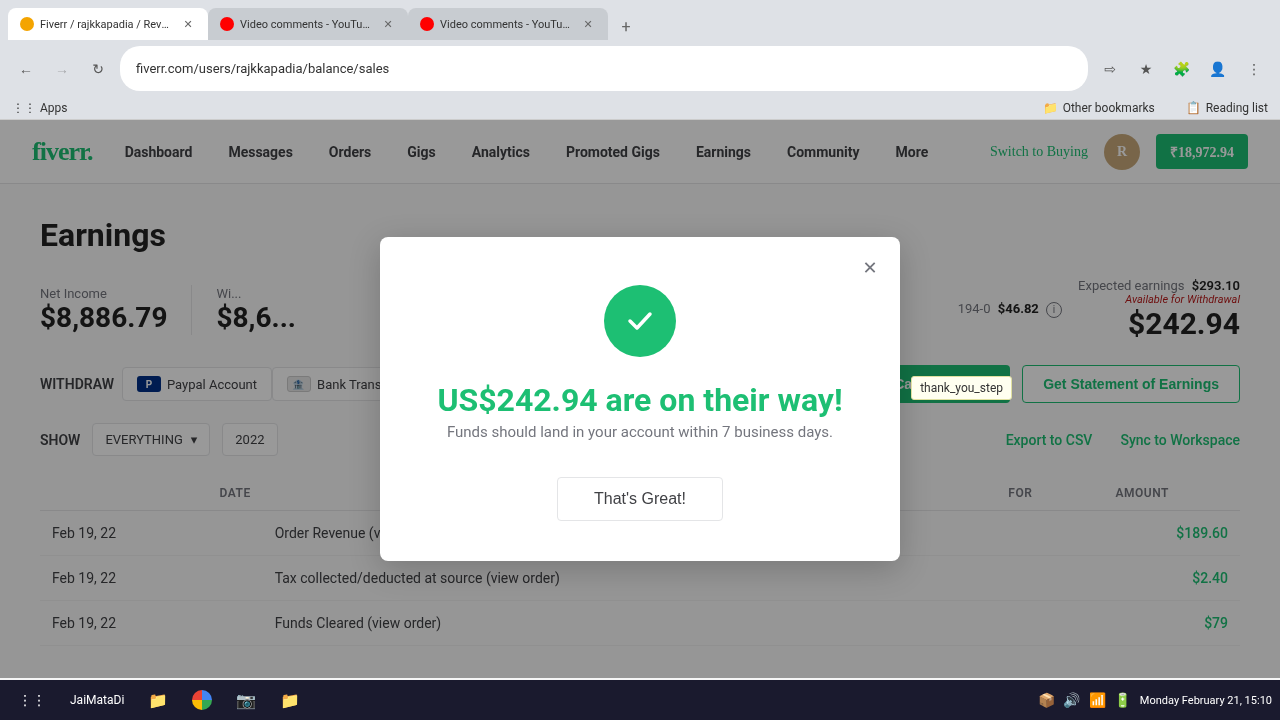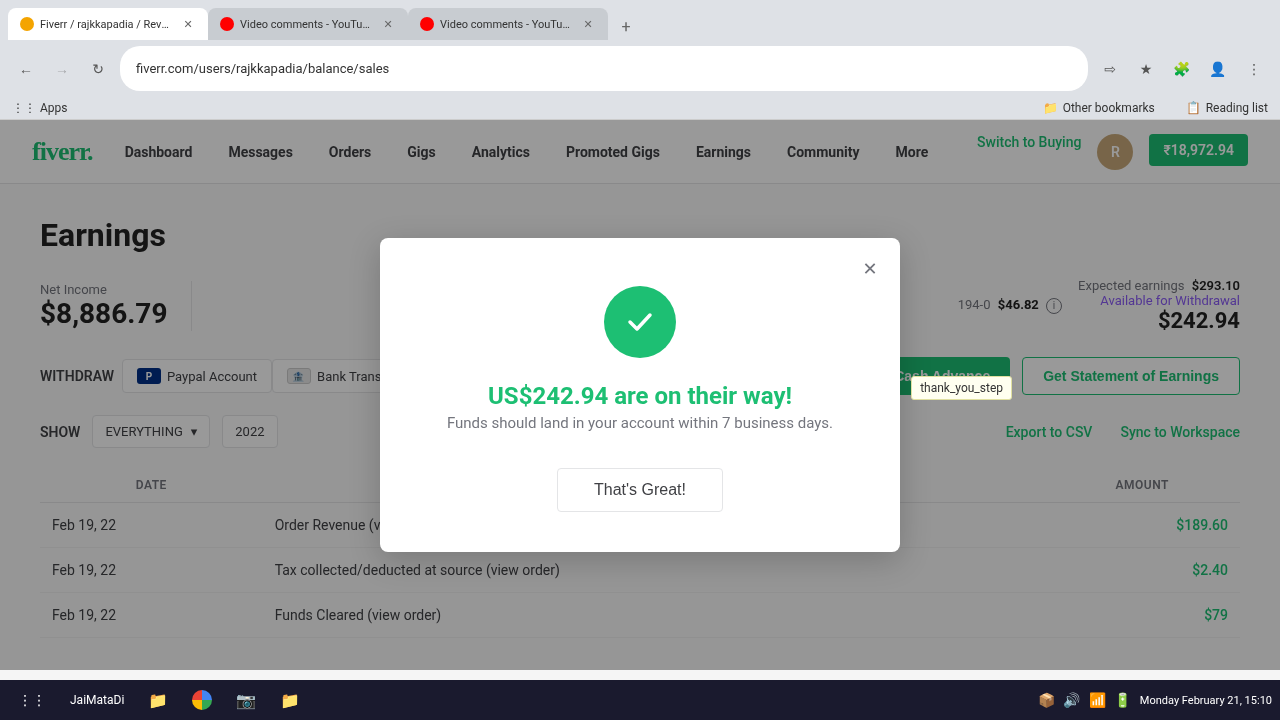--- a/index.html
+++ b/index.html
@@ -22,39 +22,39 @@
     .bookmark-item { display: flex; align-items: center; gap: 4px; cursor: pointer; }
 
     
     .page { background: #fff; width: 100%; position: relative; }
 
     
     .fiverr-nav { display: flex; align-items: center; padding: 0 32px; height: 64px; border-bottom: 1px solid #e4e5e7; background: #fff; gap: 32px; }
     .fiverr-logo { font-size: 26px; font-weight: 700; color: #1dbf73; font-family: serif; letter-spacing: -1px; }
     .nav-links { display: flex; gap: 36px; align-items: center; flex: 1; font-weight: bold; }
     .nav-link { font-size: 14px; color: #404145; cursor: pointer; text-decoration: none; }
-    .nav-right { display: flex; align-items: flex-start; gap: 16px; margin-left: auto; }
+    .nav-right { display: flex; align-items: center; gap: 16px; margin-left: auto; font-family: Liberation Serif, serif; }
     .switch-btn { font-size: 14px; color: #1dbf73; font-weight: 500; cursor: pointer; }
     .user-avatar { width: 36px; height: 36px; border-radius: 50%; background: #c8a97a; display: flex; align-items: center; justify-content: center; font-size: 14px; font-weight: 600; color: #fff; cursor: pointer; overflow: hidden; }
     .balance-btn { background: #1dbf73; color: #fff; padding: 8px 14px; border-radius: 4px; font-size: 14px; font-weight: 600; cursor: pointer; }
 
     
     .page-content { padding: 32px 40px; background: #fafafa; }
     .page-title { font-size: 32px; font-weight: 700; color: #222; margin-bottom: 24px; }
 
     
     .stats-bar { display: flex; align-items: center; gap: 24px; margin-bottom: 24px; }
     .stat-item { display: flex; flex-direction: column; }
     .stat-label { font-size: 13px; color: #74767e; }
     .stat-value { font-size: 28px; font-weight: 700; color: #222; }
     .stat-divider { width: 1px; height: 50px; background: #e4e5e7; }
 
     .right-stat { margin-left: auto; text-align: right; }
-    .right-stat .stat-label { font-size: 13px; color: #8b5cf6; }
-    .right-stat .stat-value { font-size: 22px; font-weight: 700; color: #222; }
+    .right-stat .stat-label { font-size: 11px; color: #b91c1c; font-style: italic; }
+    .right-stat .stat-value { font-size: 30px; font-weight: 700; color: #222; }
 
     
     .actions-row { display: flex; align-items: center; gap: 0; margin-bottom: 20px; }
     .withdraw-label { font-size: 14px; font-weight: 600; color: #404145; margin-right: 8px; }
     .payment-method-btn { display: flex; align-items: center; gap: 6px; padding: 8px 14px; border: 1px solid #e4e5e7; border-radius: 4px; background: #fff; cursor: pointer; font-size: 13px; color: #404145; }
     .payment-icon { width: 24px; height: 16px; border-radius: 3px; display: flex; align-items: center; justify-content: center; font-size: 10px; font-weight: 700; }
     .paypal-icon { background: #003087; color: #fff; }
     .bank-icon { background: #e8e8e8; color: #333; border: 1px solid #ccc; }
 
     .action-btns { margin-left: auto; display: flex; gap: 12px; }
@@ -63,32 +63,32 @@
 
     
     .show-row { display: flex; align-items: center; gap: 12px; margin-bottom: 20px; }
     .show-label { font-size: 14px; font-weight: 600; color: #404145; }
     .select-box { padding: 8px 12px; border: 1px solid #e4e5e7; border-radius: 4px; background: #fff; font-size: 13px; color: #404145; cursor: pointer; display: flex; align-items: center; gap: 8px; }
     .export-links { margin-left: auto; display: flex; gap: 28px; }
     .export-link { font-size: 14px; color: #1dbf73; cursor: pointer; text-decoration: none; font-weight: 500; }
 
     
     .earnings-table { width: 100%; border-collapse: collapse; }
-    .earnings-table th { text-align: center; font-size: 12px; font-weight: 600; color: #74767e; padding: 10px 12px; border-bottom: 1px solid #e4e5e7; text-transform: uppercase; letter-spacing: 0.5px; }
+    .earnings-table th { text-align: right; font-size: 12px; font-weight: 600; color: #74767e; padding: 10px 12px; border-bottom: 1px solid #e4e5e7; text-transform: uppercase; letter-spacing: 0.5px; }
     .earnings-table td { padding: 14px 12px; font-size: 14px; color: #404145; border-bottom: 1px solid #f0f0f0; }
     .earnings-table td.amount { color: #1dbf73; font-weight: 500; text-align: right; }
     .earnings-table td:last-child { text-align: right; }
 
     
     .modal-overlay { position: absolute; top: 0; left: 0; width: 100%; height: 100%; background: rgba(0,0,0,0.4); display: flex; align-items: center; justify-content: center; z-index: 100; }
     .modal { background: #fff; border-radius: 8px; width: 520px; padding: 48px 40px 40px; position: relative; text-align: center; box-shadow: 0 8px 32px rgba(0,0,0,0.2); }
     .modal-close { position: absolute; top: 16px; right: 16px; width: 28px; height: 28px; display: flex; align-items: center; justify-content: center; cursor: pointer; font-size: 18px; color: #74767e; border-radius: 50%; }
     .success-icon { width: 72px; height: 72px; border-radius: 50%; background: #1dbf73; display: flex; align-items: center; justify-content: center; margin: 0 auto 24px; }
     .success-icon svg { width: 36px; height: 36px; }
-    .modal-title { font-size: 24px; font-weight: 700; color: #1dbf73; margin-bottom: 4px; }
+    .modal-title { font-size: 32px; font-weight: 700; color: #1dbf73; margin-bottom: 4px; }
     .modal-subtitle { font-size: 15px; color: #74767e; margin-bottom: 36px; }
     .modal-btn { padding: 12px 36px; border: 1px solid #e4e5e7; border-radius: 4px; background: #fff; font-size: 16px; color: #404145; cursor: pointer; font-weight: 500; }
 
     
     .tooltip { position: absolute; top: 256px; right: 268px; background: #fffff0; border: 1px solid #e0e0a0; padding: 4px 8px; font-size: 12px; color: #333; border-radius: 3px; z-index: 200; }
 
     
     .taskbar { position: absolute; bottom: 0; left: 0; width: 100%; height: 40px; background: #1a1a2e; display: flex; align-items: center; padding: 0 8px; gap: 4px; z-index: 50; }
     .taskbar-item { display: flex; align-items: center; gap: 6px; padding: 4px 10px; border-radius: 4px; cursor: pointer; font-size: 12px; color: #fff; }
     .taskbar-right { margin-left: auto; display: flex; align-items: center; gap: 8px; color: #fff; font-size: 11px; }
@@ -175,20 +175,24 @@
 
   <div class="page-content">
     <h1 class="page-title">Earnings</h1>
 
     <div class="stats-bar">
       <div class="stat-item">
         <span class="stat-label">Net Income</span>
         <span class="stat-value">$8,886.79</span>
       </div>
       <div class="stat-divider"></div>
+      <div class="stat-item">
+        <span class="stat-label">Wi...</span>
+        <span class="stat-value">$8,6...</span>
+      </div>
       <div style="margin-left:auto; display:flex; align-items:center; gap:16px;">
         <div style="font-size:13px; color:#74767e;">
           <span>194-0</span>
           <span style="font-weight:700; color:#222; margin-left:4px;">$46.82</span>
           <span class="info-icon">i</span>
         </div>
         <div class="right-stat">
           <div style="font-size:13px; color:#74767e;">
             <span>Expected earnings</span>
             <span style="font-weight:600; color:#222; margin-left:4px;">$293.10</span>

